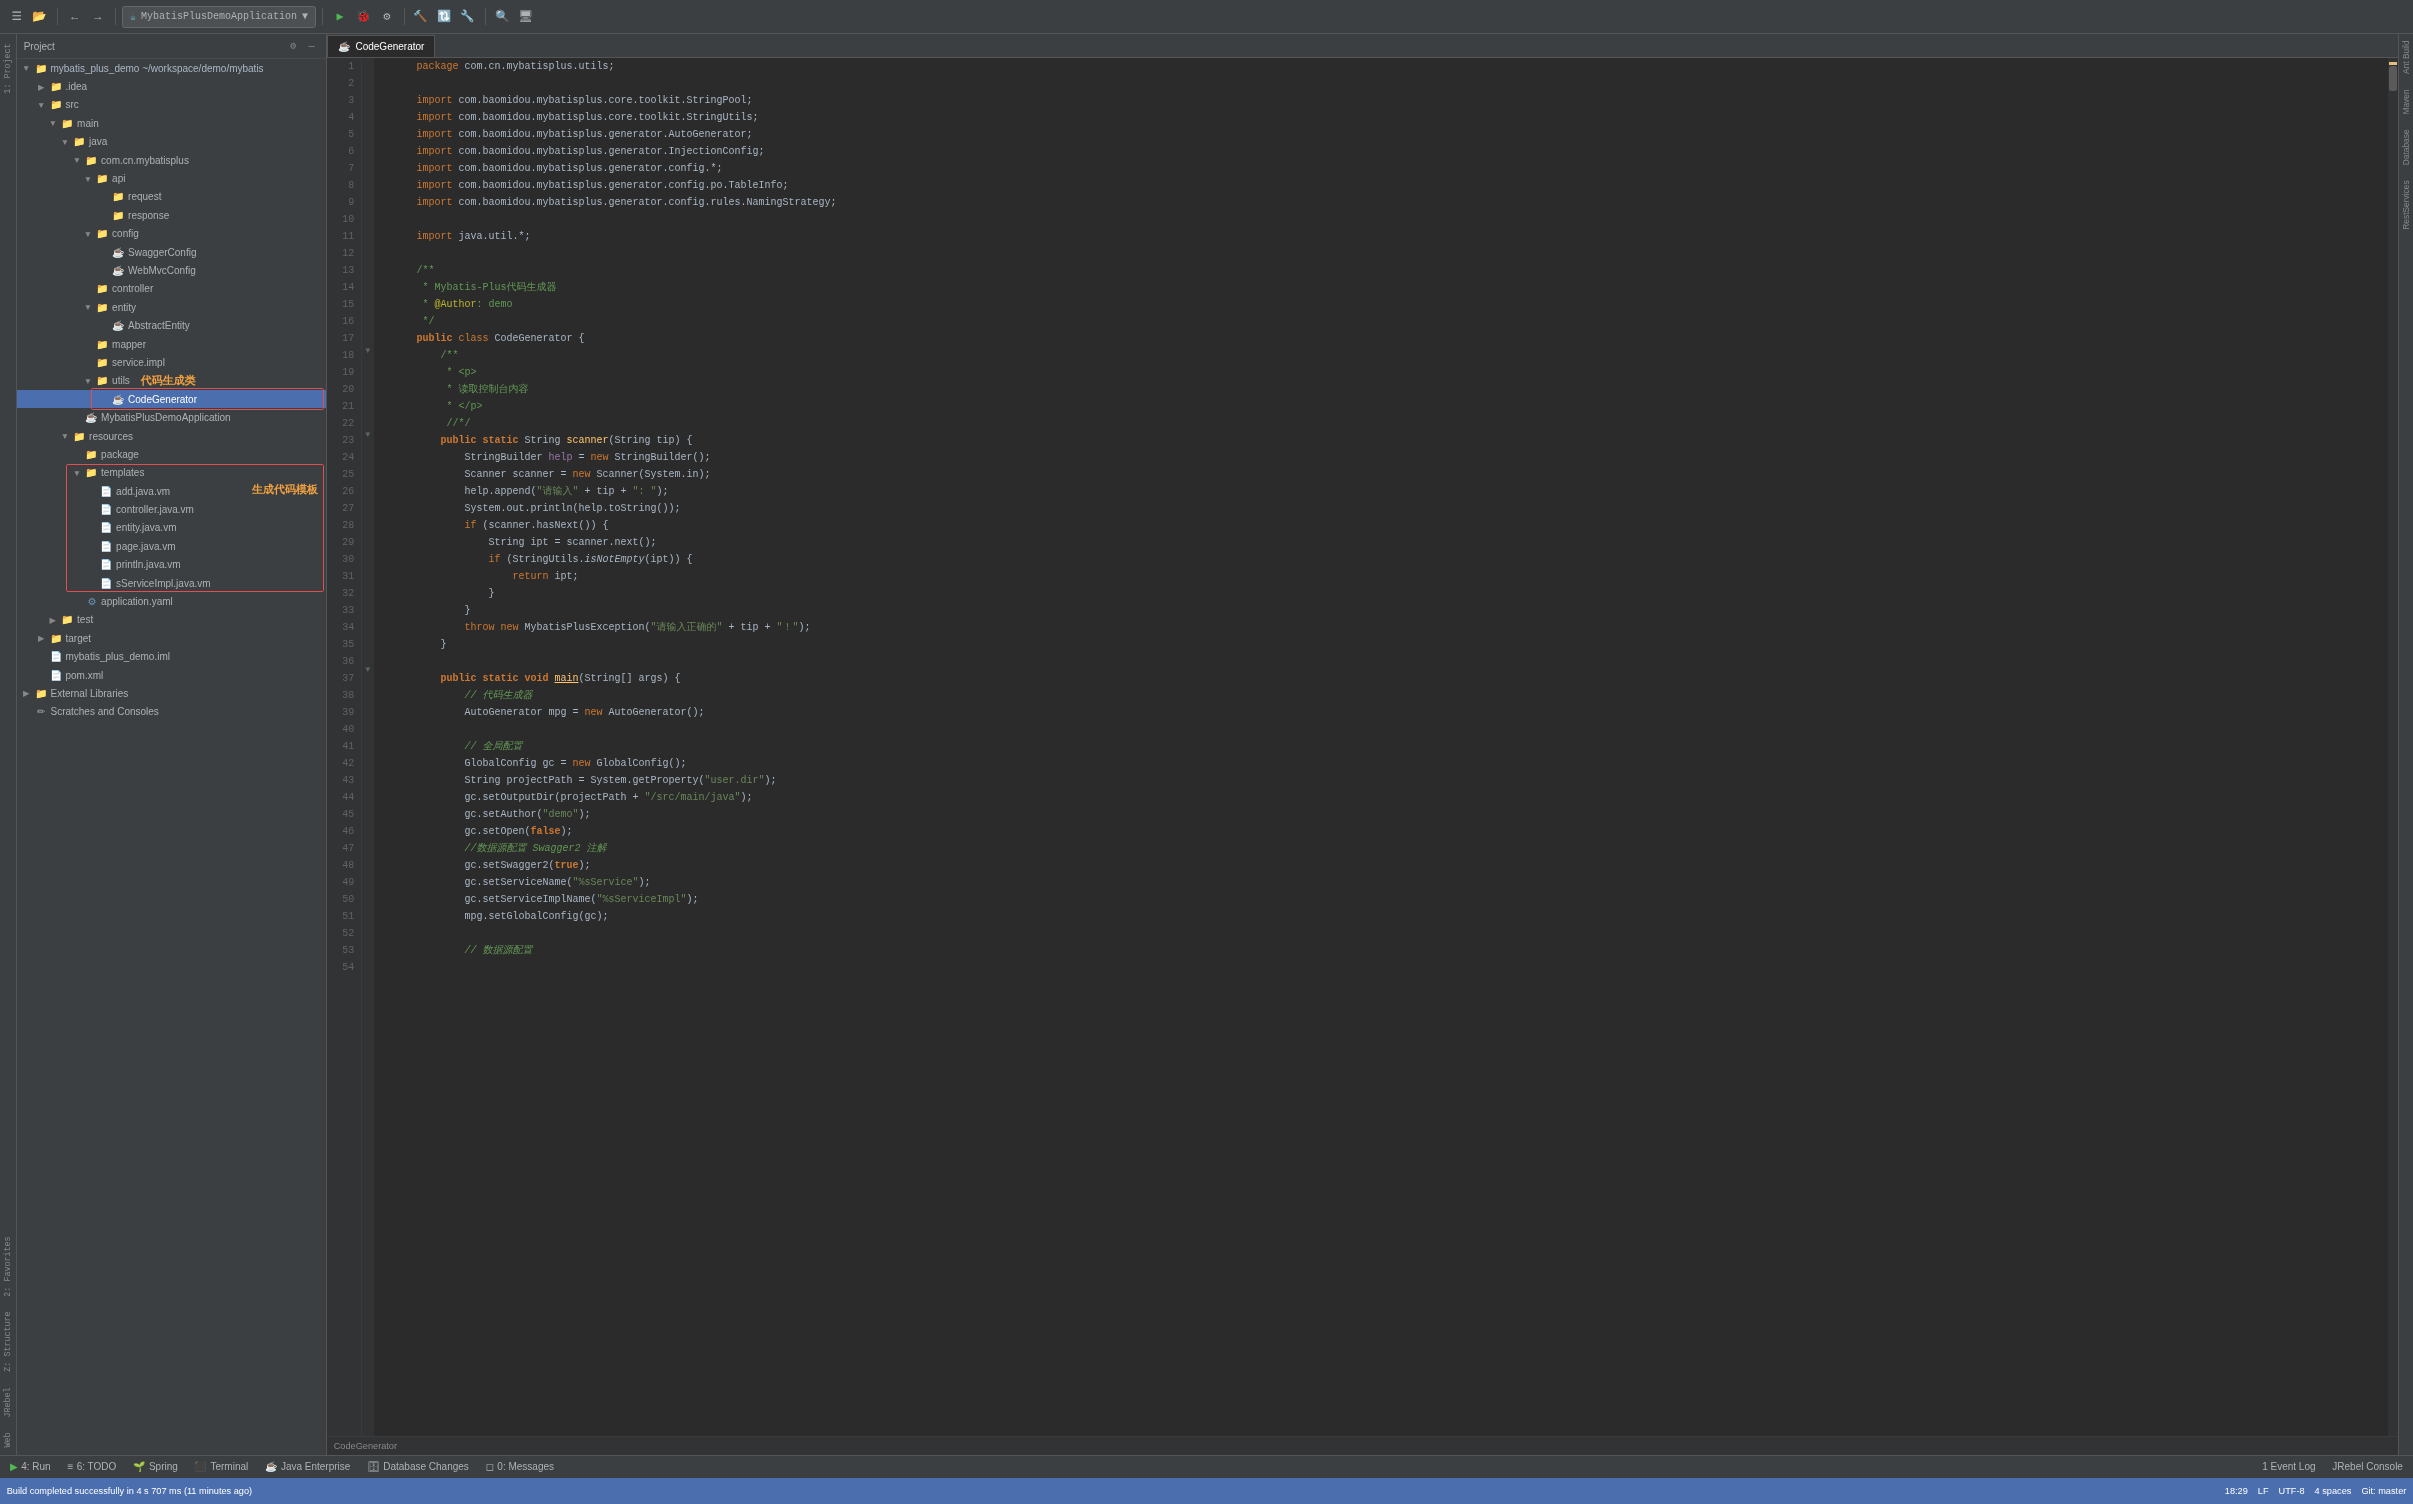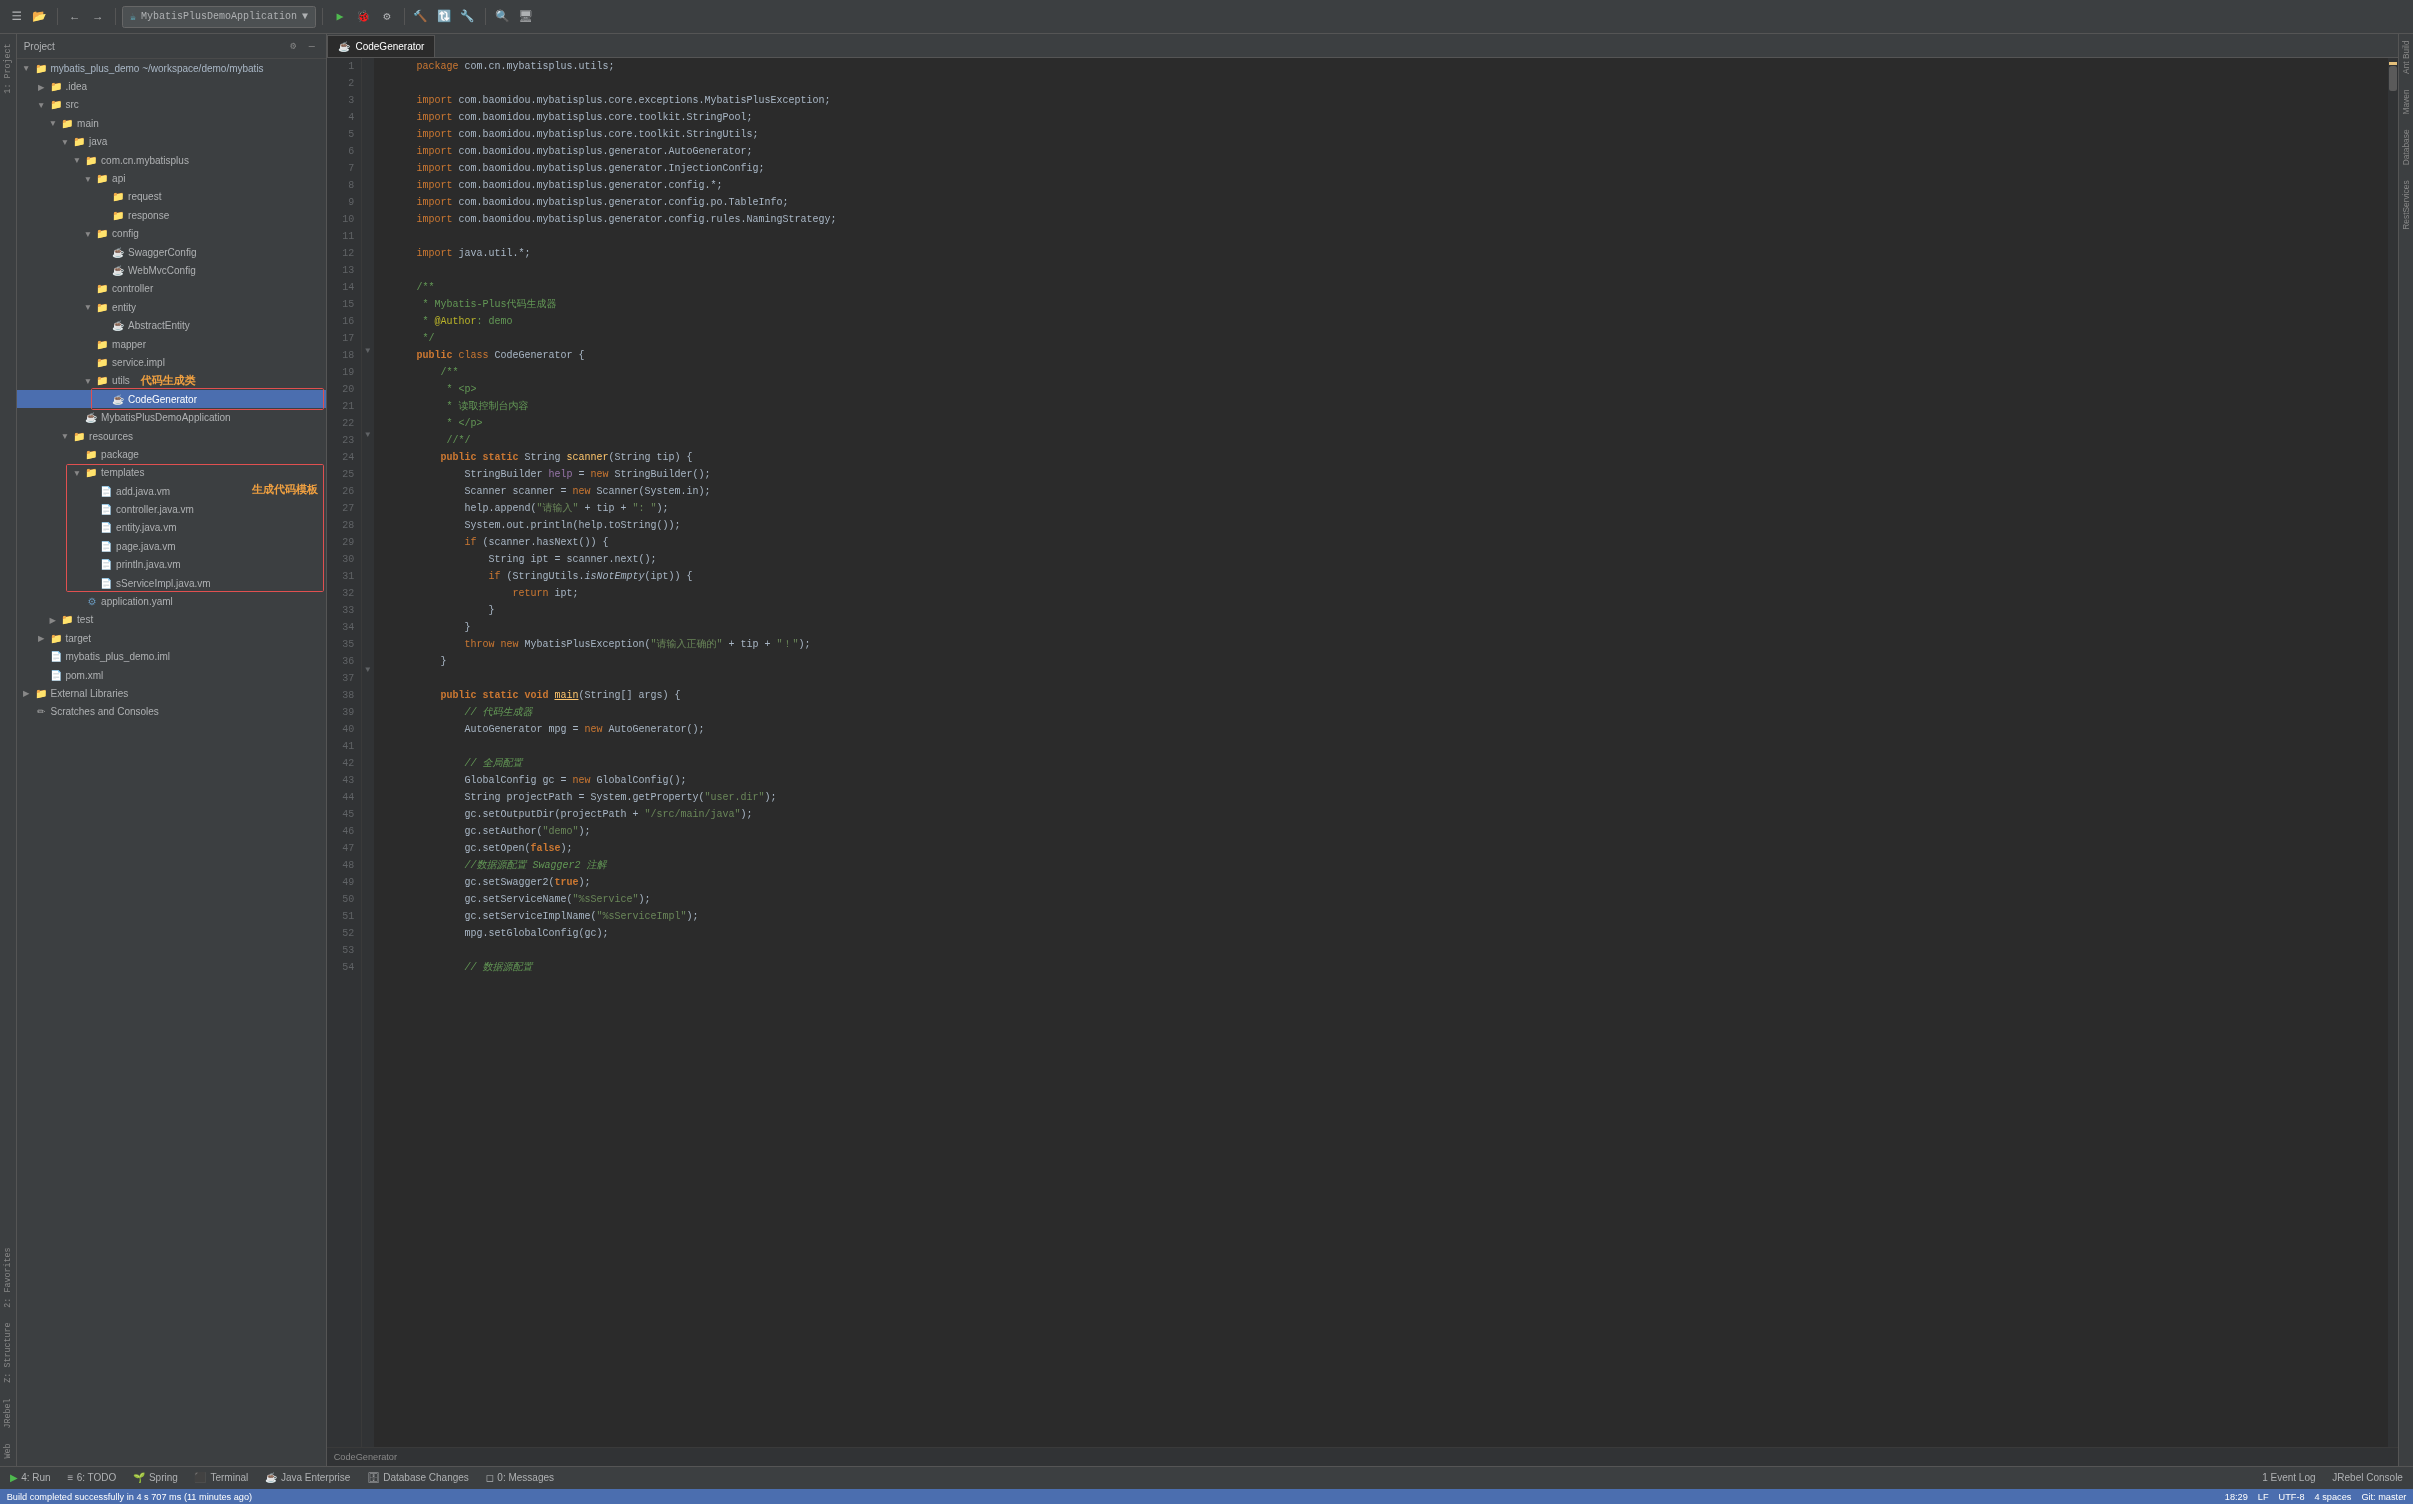--- a/index.html
+++ b/index.html
@@ -251,21 +251,21 @@
     .bottom-right {
       margin-left: auto;
       display: flex;
       align-items: center;
       gap: 10px;
     }
 
     
     .status-bar {
       background: #4b6eaf;
-      height: 15px;
+      height: 26px;
       display: flex;
       align-items: center;
       padding: 0 6.7px;
       font-family: sans-serif;
       font-size: 9.2px;
       color: #fff;
       flex-shrink: 0;
     }
     .status-right {
       margin-left: auto;
@@ -696,21 +696,20 @@
           <div class="fold-marker">▼</div>
           <div style="height:67px;"></div>
           <div class="fold-marker">▼</div>
           <div style="height:218px;"></div>
           <div class="fold-marker">▼</div>
         </div>
 
         <div class="code-lines">
           <div class="code-line"><span class="kw">package</span> com.cn.mybatisplus.utils;</div>
           <div class="code-line"> </div>
-          <div class="code-line"><span class="kw">import</span> com.baomidou.mybatisplus.core.exceptions.MybatisPlusException;</div>
           <div class="code-line"><span class="kw">import</span> com.baomidou.mybatisplus.core.toolkit.StringPool;</div>
           <div class="code-line"><span class="kw">import</span> com.baomidou.mybatisplus.core.toolkit.StringUtils;</div>
           <div class="code-line"><span class="kw">import</span> com.baomidou.mybatisplus.generator.AutoGenerator;</div>
           <div class="code-line"><span class="kw">import</span> com.baomidou.mybatisplus.generator.InjectionConfig;</div>
           <div class="code-line"><span class="kw">import</span> com.baomidou.mybatisplus.generator.config.*;</div>
           <div class="code-line"><span class="kw">import</span> com.baomidou.mybatisplus.generator.config.po.TableInfo;</div>
           <div class="code-line"><span class="kw">import</span> com.baomidou.mybatisplus.generator.config.rules.NamingStrategy;</div>
           <div class="code-line"> </div>
           <div class="code-line"><span class="kw">import</span> java.util.*;</div>
           <div class="code-line"> </div>

